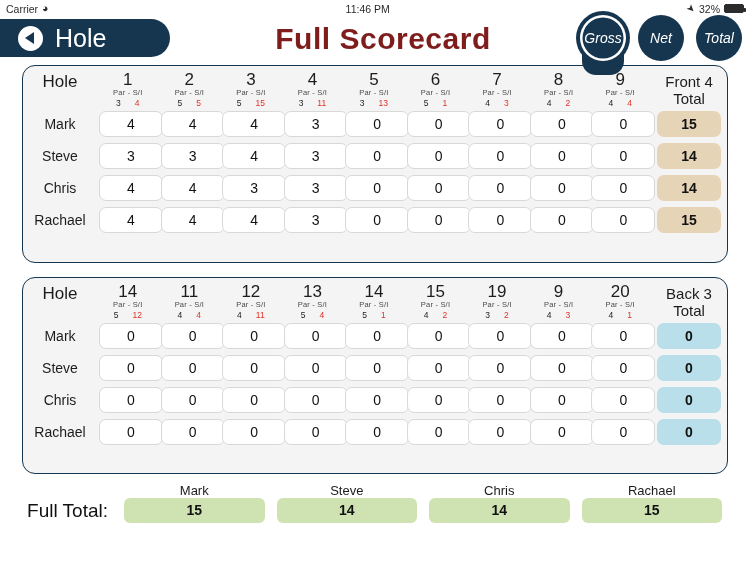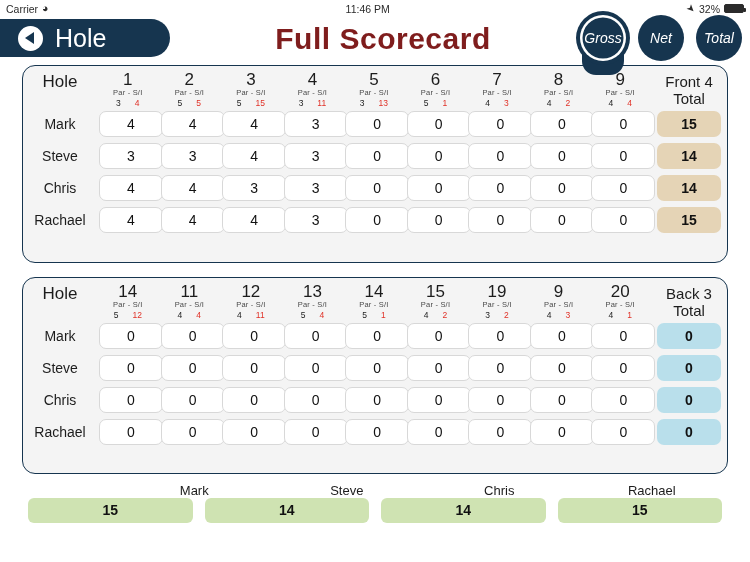--- a/index.html
+++ b/index.html
@@ -772,20 +772,21 @@
 
 <div class="footer">
   <div class="foot-names" id="foot-names">
     <div class="foot-label-sp"></div>
   <div class="foot-name">Mark</div>
       <div class="foot-name">Steve</div>
       <div class="foot-name">Chris</div>
       <div class="foot-name">Rachael</div>
     </div>
   <div class="foot-vals" id="foot-vals">
+    <div class="foot-label">Full Total:</div>
   <div class="foot-cell">
         <div class="foot-box">15</div>
       </div>
       <div class="foot-cell">
         <div class="foot-box">14</div>
       </div>
       <div class="foot-cell">
         <div class="foot-box">14</div>
       </div>
       <div class="foot-cell">

